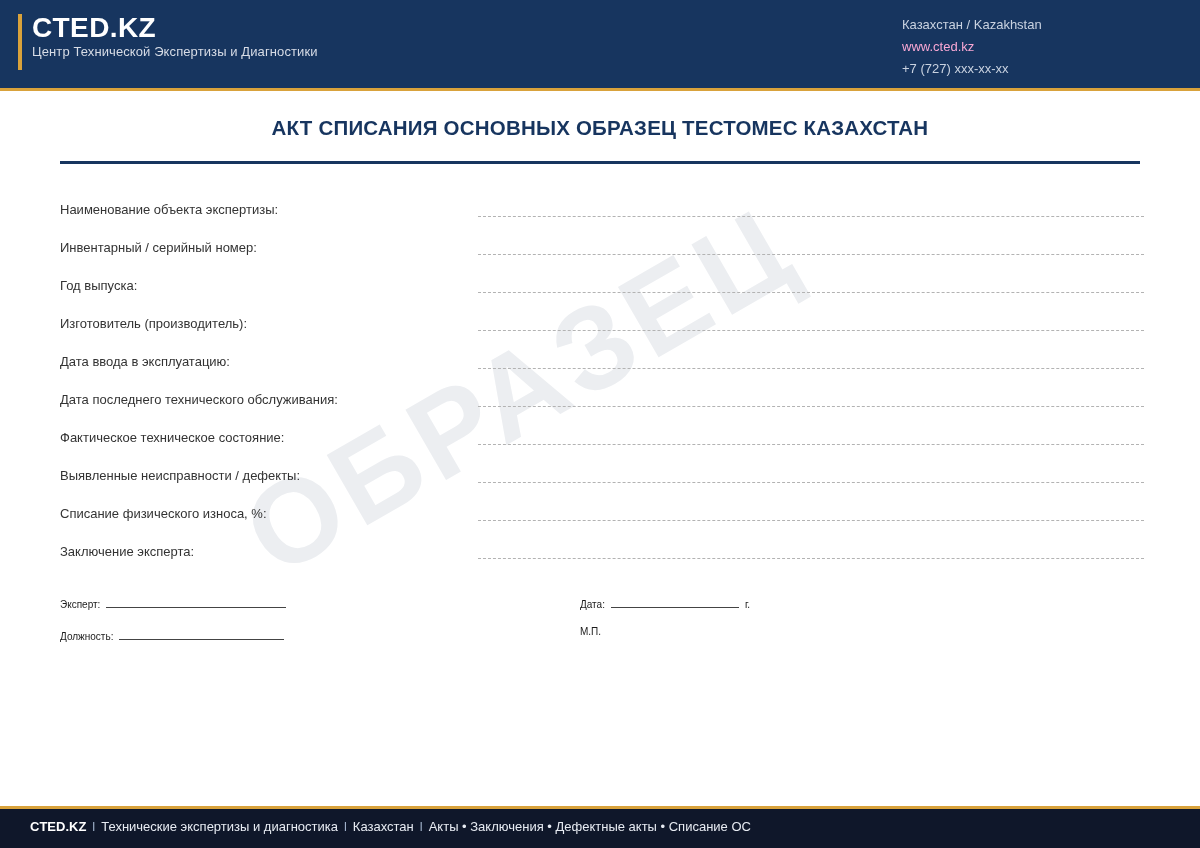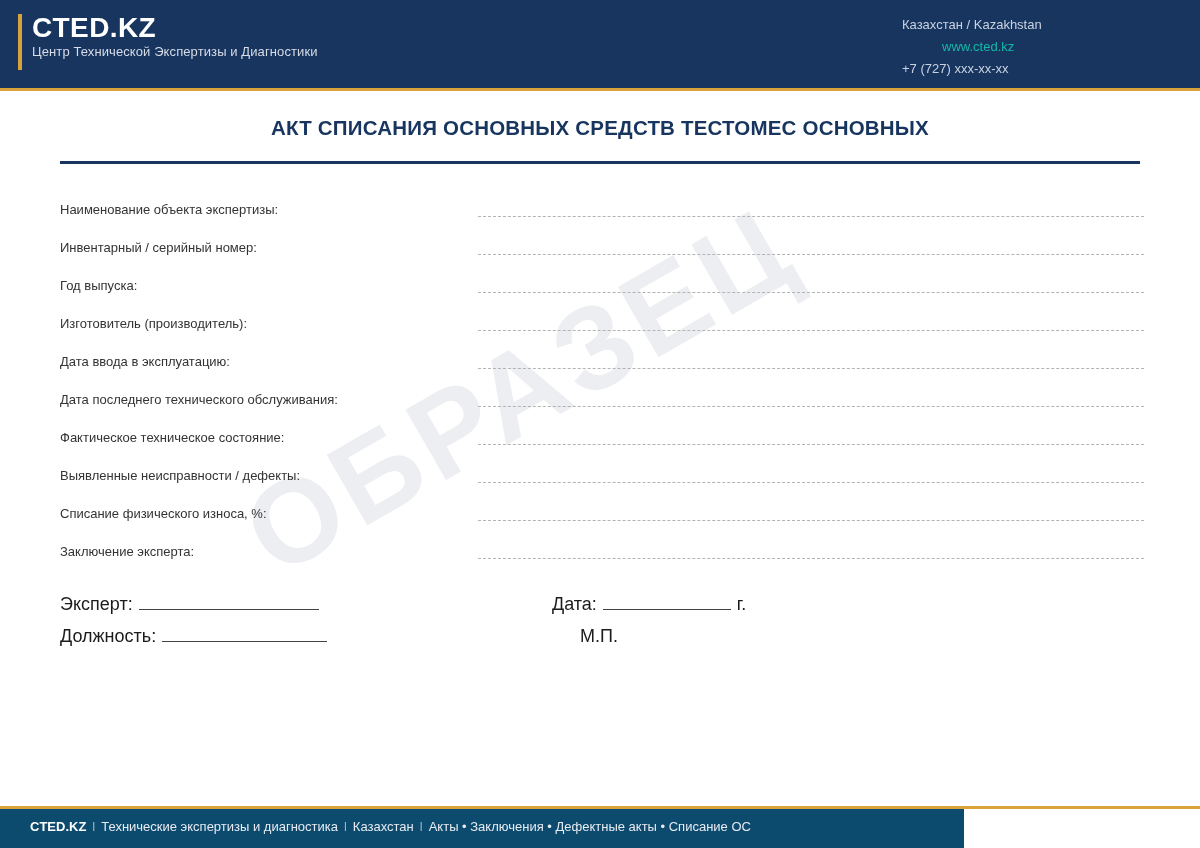--- a/index.html
+++ b/index.html
@@ -62,22 +62,21 @@
     text-align: left;
     width: 260px;
   }
   .contact-line {
     font-size: 13px;
     color: #c9d2e0;
     line-height: 22px;
     white-space: nowrap;
   }
   .contact-line.site {
-    color: #14b8a6;
-    margin-left: 40px;
+    color: #f9a8d4;
   }
   .header-gold-rule {
     position: absolute;
     top: 88px; left: 0;
     width: 1200px;
     height: 3px;
     background: #d9a23b;
   }
 
   
@@ -146,52 +145,52 @@
     height: 0;
   }
 
   .signatures {
     margin: 20px 56px 0 56px;
     position: relative;
     height: 70px;
   }
   .sig {
     position: absolute;
-    font-size: 18px;
+    font-size: 10px;
     color: #1b1b1b;
     white-space: nowrap;
   }
   .sig .rule {
     display: inline-block;
     border-bottom: 1px solid #444;
     height: 13px;
     vertical-align: baseline;
   }
   .sig-expert { left: 4px; top: 0; }
   .sig-expert .rule { width: 180px; margin-left: 6px; }
   .sig-post { left: 4px; top: 32px; text-align: right; }
   .sig-post .rule { width: 165px; margin-left: 6px; }
-  .sig-date { left: 496px; top: 0; }
+  .sig-date { left: 524px; top: 0; }
   .sig-date .rule { width: 128px; margin: 0 6px; }
   .sig-stamp { left: 524px; top: 32px; }
 
   
   .footer-gold-rule {
     position: absolute;
     left: 0; top: 806px;
     width: 1200px;
     height: 3px;
     background: #d9a23b;
   }
   .footer {
     position: absolute;
     left: 0; top: 809px;
-    width: 964px;
+    width: 1200px;
     height: 39px;
-    background: #0c4a6e;
+    background: #0f172a;
     box-sizing: border-box;
   }
   .footer-text {
     position: absolute;
     left: 30px;
     top: 10px;
     font-size: 13px;
     color: #e7ebf2;
     white-space: nowrap;
   }
@@ -211,21 +210,21 @@
       <div class="contact-line site">www.cted.kz</div>
       <div class="contact-line">+7 (727) xxx-xx-xx</div>
     </div>
   </div>
 </div>
 <div class="header-gold-rule"></div>
 
 <div class="watermark">ОБРАЗЕЦ</div>
 
 <div class="doc">
-  <div class="doc-title">АКТ СПИСАНИЯ ОСНОВНЫХ СРЕДСТВ ТЕСТОМЕС ОСНОВНЫХ</div>
+  <div class="doc-title">АКТ СПИСАНИЯ ОСНОВНЫХ ОБРАЗЕЦ ТЕСТОМЕС КАЗАХСТАН</div>
   <div class="title-rule"></div>
 
   <div class="fields">
     <div class="field-row">
       <div class="field-label">Наименование объекта экспертизы:</div>
       <div class="field-line"></div>
     </div>
     <div class="field-row">
       <div class="field-label">Инвентарный / серийный номер:</div>
       <div class="field-line"></div>

